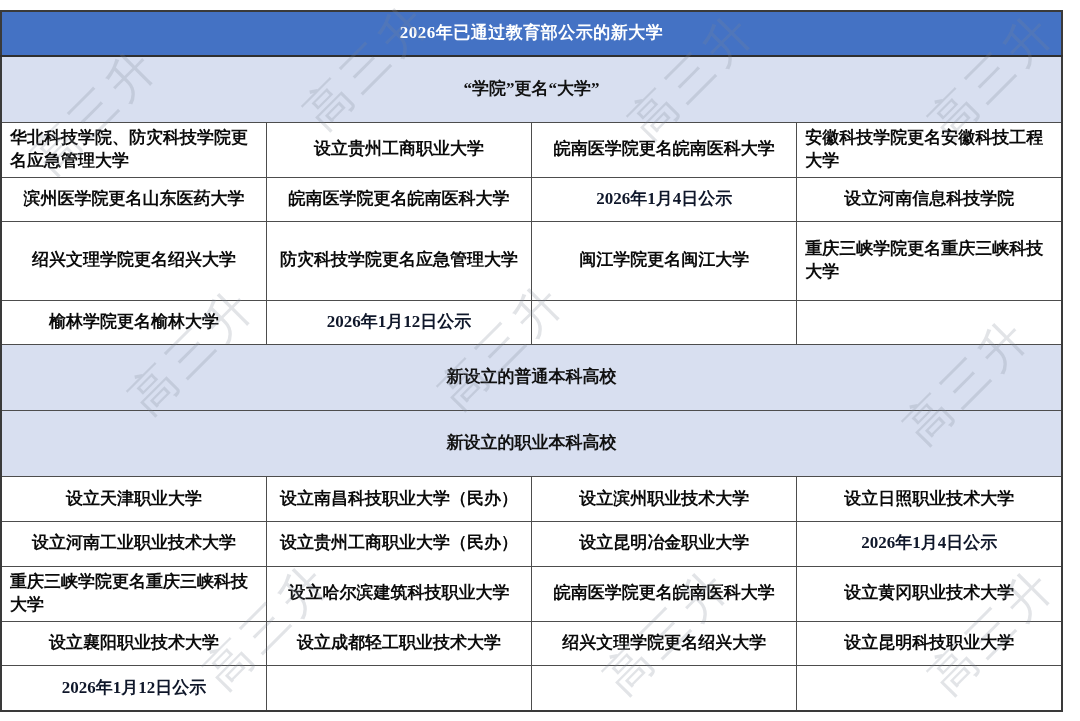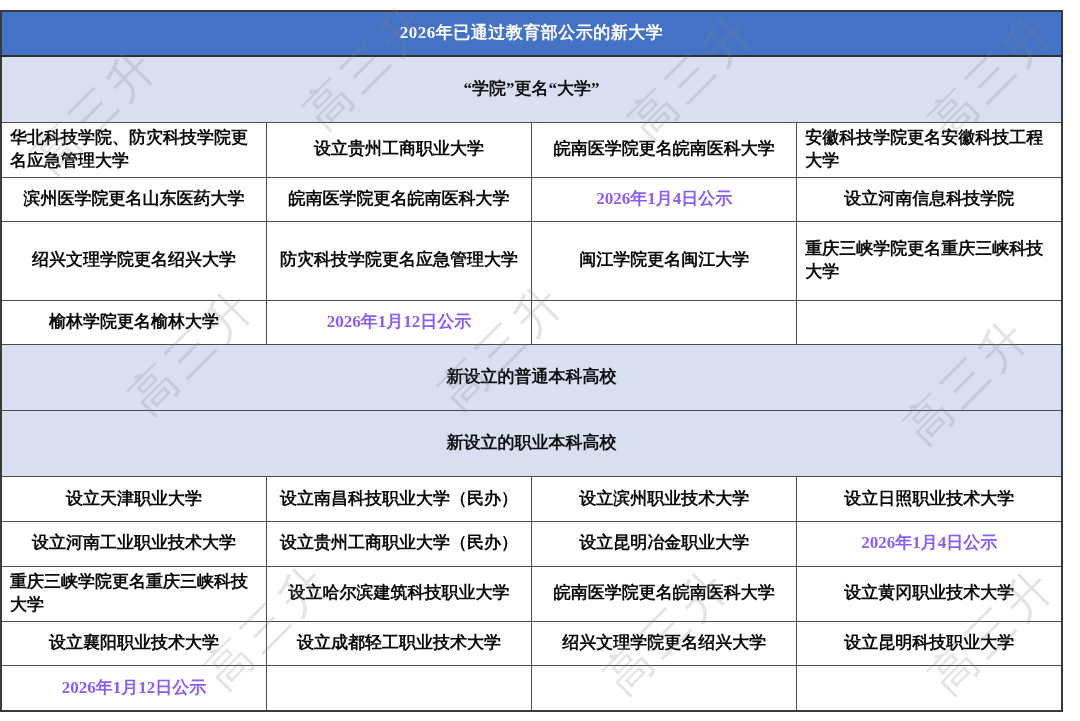--- a/index.html
+++ b/index.html
@@ -27,21 +27,21 @@
   }
   td.title{
     background:#4472C4;color:#ffffff;
     font-size:17px;letter-spacing:.5px;
     border-bottom:2px solid #2f2f2f;
   }
   td.section{
     background:#D8DFF0;color:#111111;
     font-size:17px;
   }
-  td.red{color:#8b5cf6;}
+  td.red{color:#0f172a;}
   td.wrapleft{text-align:left;}
   tr.h-title{height:45px;}
   tr.h-sec{height:66px;}
   tr.h-tall{height:55px;margin-top:28px;}
   
   .wm-layer{position:absolute;left:0;top:0;width:1080px;height:721px;pointer-events:none;z-index:5;}
   .wm{
     position:absolute;
     font-size:46px;font-weight:400;
     color:#7e8696;opacity:.22;

